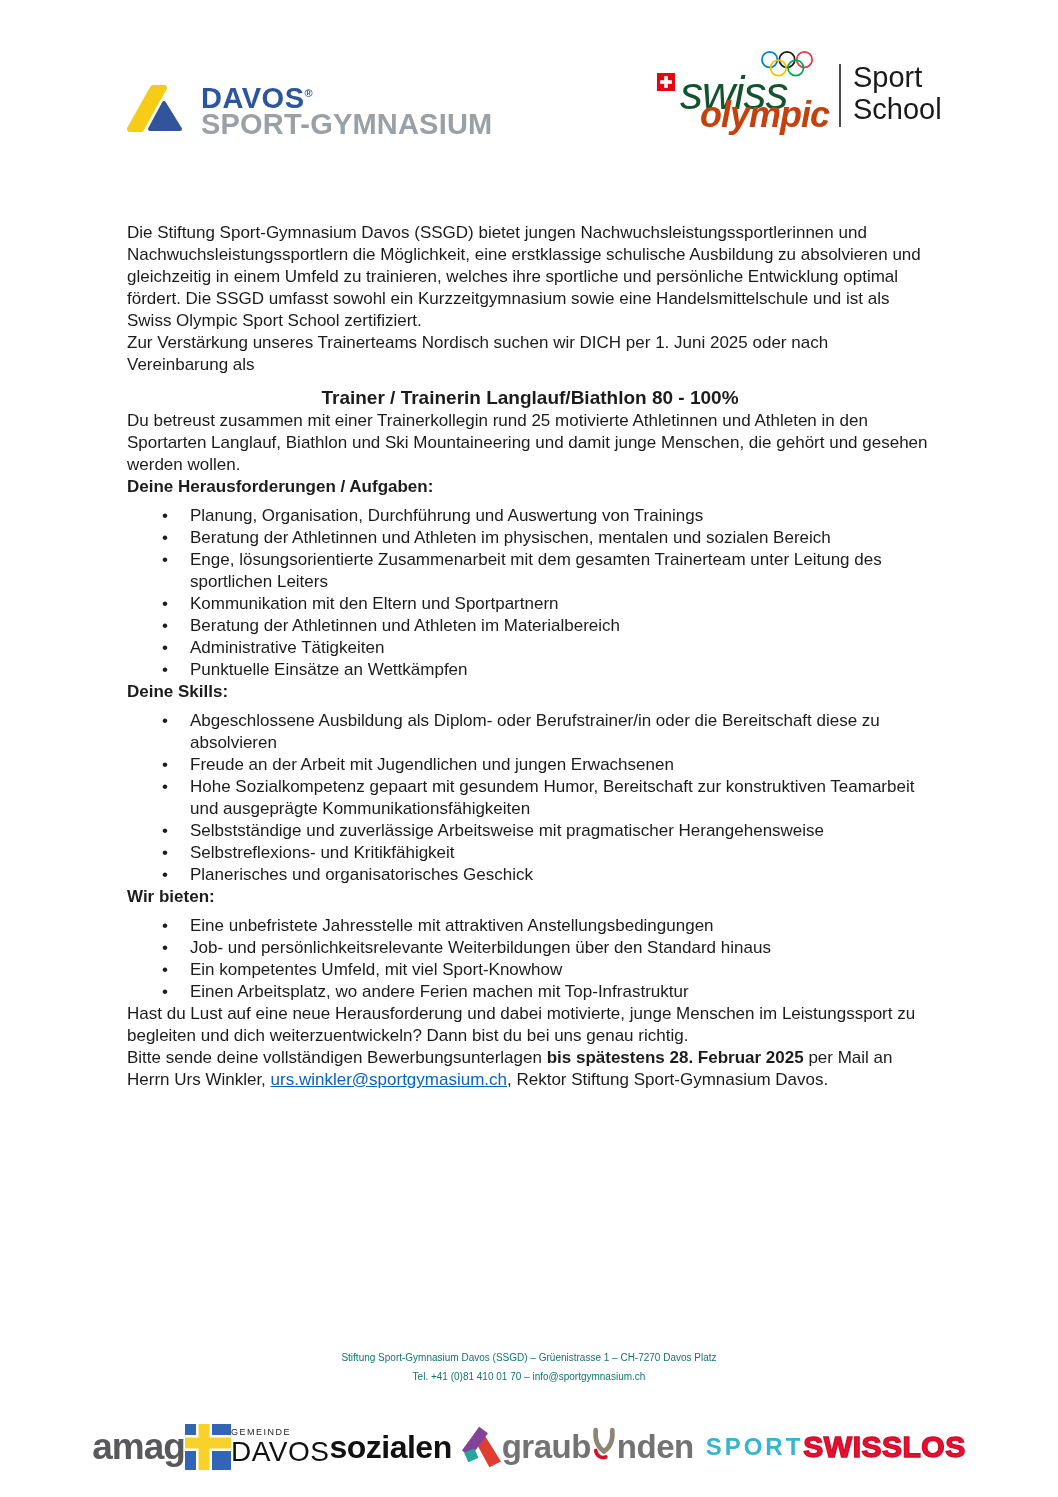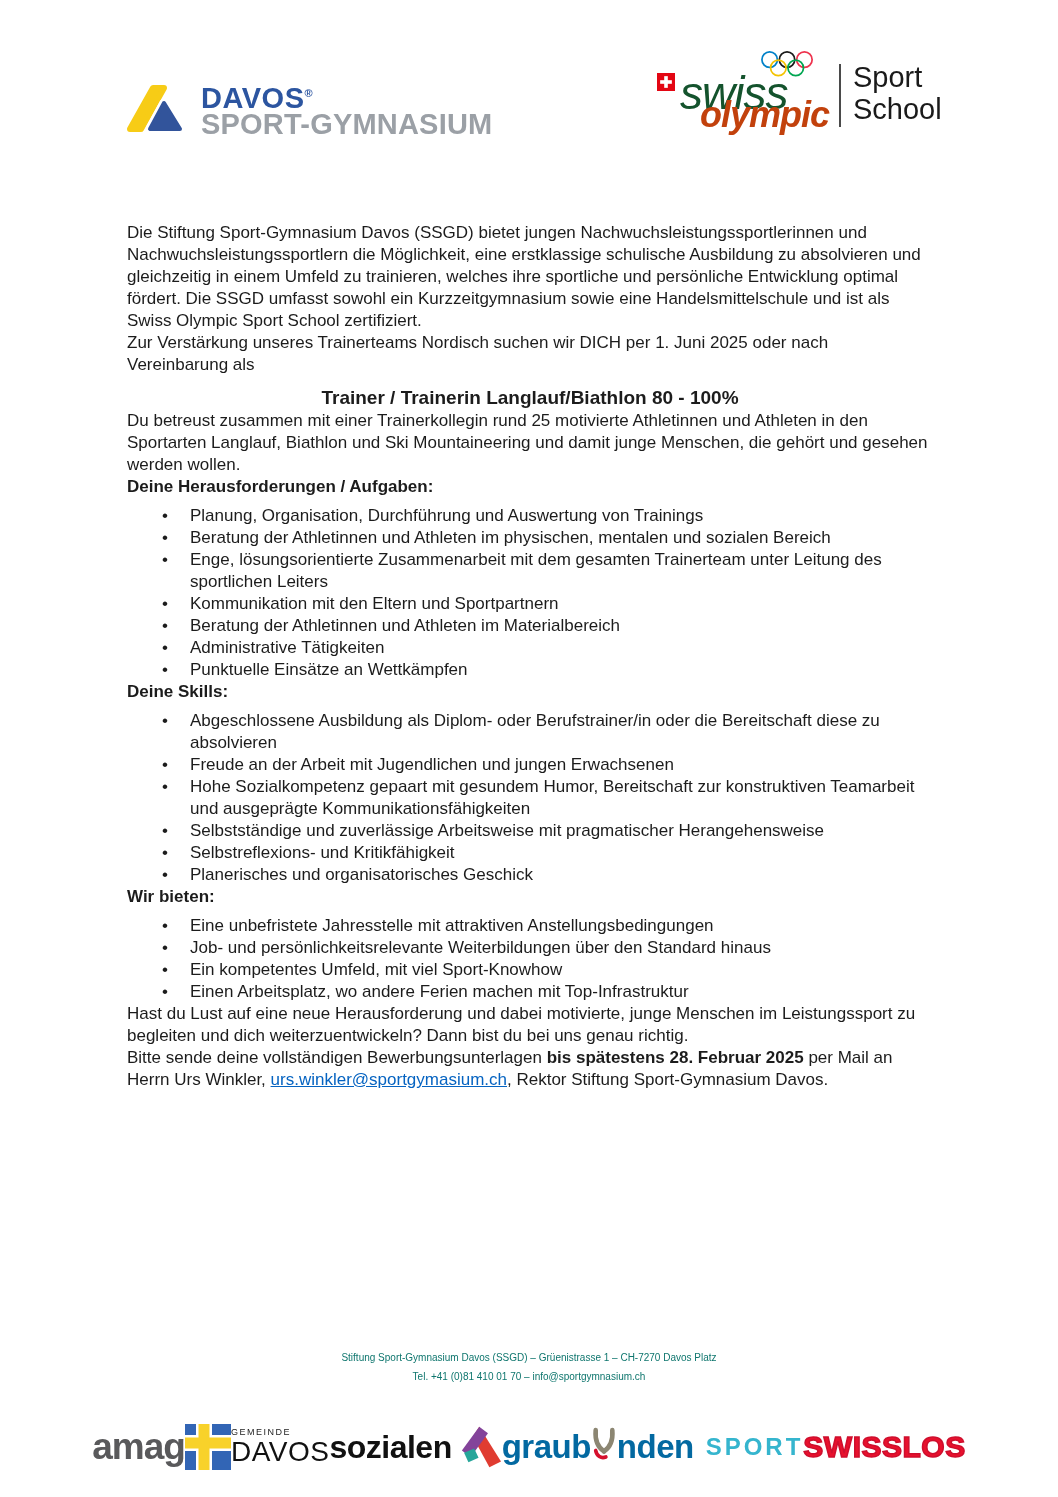--- a/index.html
+++ b/index.html
@@ -55,21 +55,21 @@
   .amag { font-size: 37px; font-weight: bold; color: #59595B; letter-spacing: -1px; }
   .gd { display: flex; align-items: center; }
   .gd-flag { width: 46px; height: 46px; }
   .gd-text { display: flex; flex-direction: column; }
   .gd-small { font-size: 9px; letter-spacing: 1.5px; color: #222; }
   .gd-large { font-size: 28px; color: #111; letter-spacing: 0.5px; line-height: 30px; }
   .helvetia { display: flex; align-items: center; }
   .helvetia-name { font-size: 32px; font-weight: bold; color: #111; letter-spacing: -0.5px; }
   .helvetia-tri { width: 44px; height: 42px; margin-left: 6px; }
   .gr { display: flex; align-items: center; }
-  .gr-name { font-size: 33px; font-weight: bold; color: #0369a1; letter-spacing: -0.5px; }
+  .gr-name { font-size: 33px; font-weight: bold; color: #737373; letter-spacing: -0.5px; }
   .gr-ibex { width: 24px; height: 34px; margin: -6px 1px 0 1px; }
   .gr-sport { font-size: 24px; font-weight: bold; color: #35B5CE; letter-spacing: 3px; margin-left: 12px; }
   .swisslos { font-size: 30px; font-weight: 800; color: #E8112D; letter-spacing: 0.5px; -webkit-text-stroke: 1.5px #CE0E2D; }
 </style>
 </head>
 <body>
 
 <div class="page">
 
   <div class="davos-logo">

